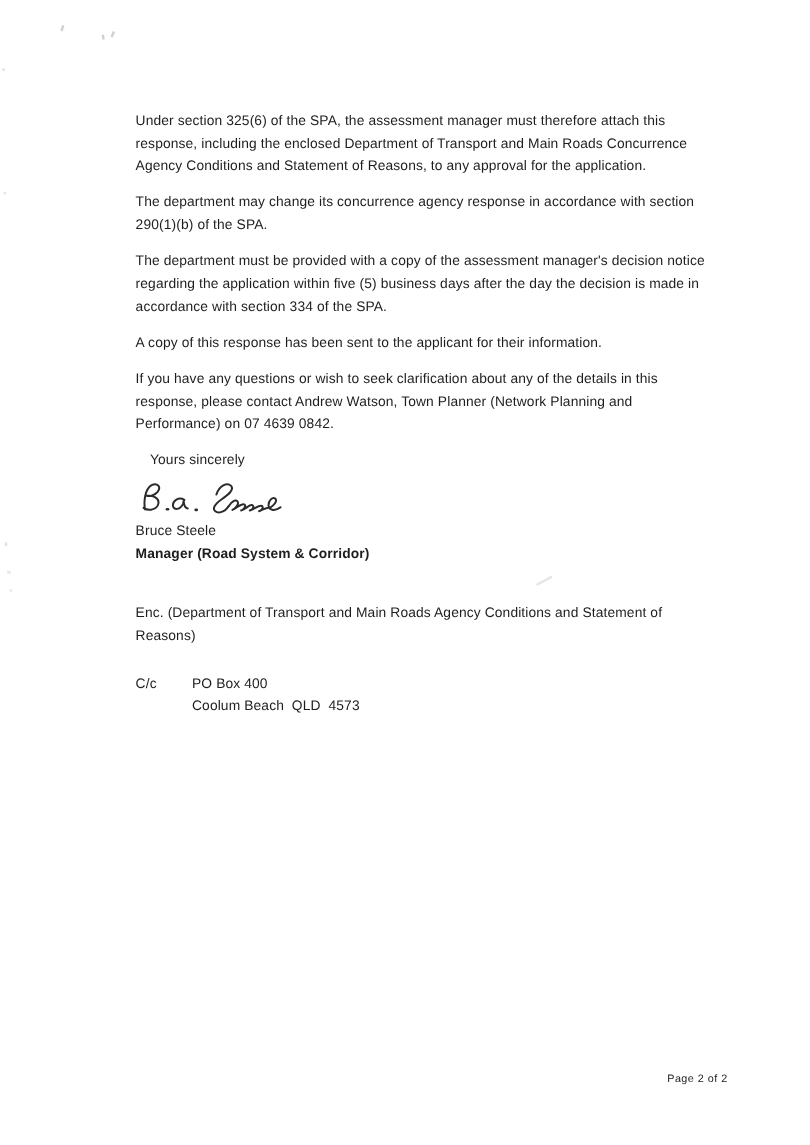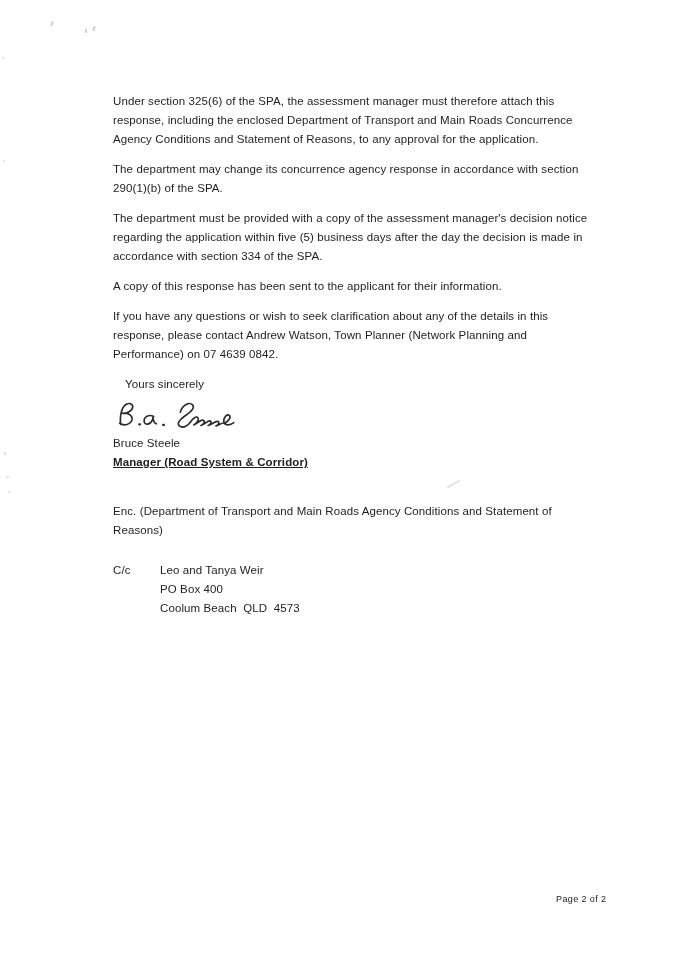--- a/index.html
+++ b/index.html
@@ -29,21 +29,21 @@
     margin:0 0 0 12px;
     white-space:pre-wrap;
   }
   .signature-wrap{
     height:38px;
     margin:2px 0 0 0;
     display:flex;
     align-items:flex-end;
   }
   .signer-name{white-space:pre-wrap;}
-  .signer-title{white-space:pre-wrap;font-weight:700;text-decoration:underline;}
+  .signer-title{white-space:pre-wrap;font-weight:700;}
   .enclosure{
     margin:30px 0 0 0;
     white-space:pre-wrap;
   }
   .cc-block{
     margin:21px 0 0 0;
     display:flex;
   }
   .cc-label{
     width:47px;
@@ -128,21 +128,20 @@
 
     <div class="signer-name">Bruce Steele</div>
     <div class="signer-title">Manager (Road System &amp; Corridor)</div>
 
     <div class="enclosure">Enc. (Department of Transport and Main Roads Agency Conditions and Statement of
 Reasons)</div>
 
     <div class="cc-block">
       <div class="cc-label">C/c</div>
       <div class="cc-lines">
-        <div>Leo and Tanya Weir</div>
         <div>PO Box 400</div>
         <div>Coolum Beach  QLD  4573</div>
       </div>
     </div>
 
   </div>
 
   <div class="footer">Page 2 of 2</div>
 
 </div>

